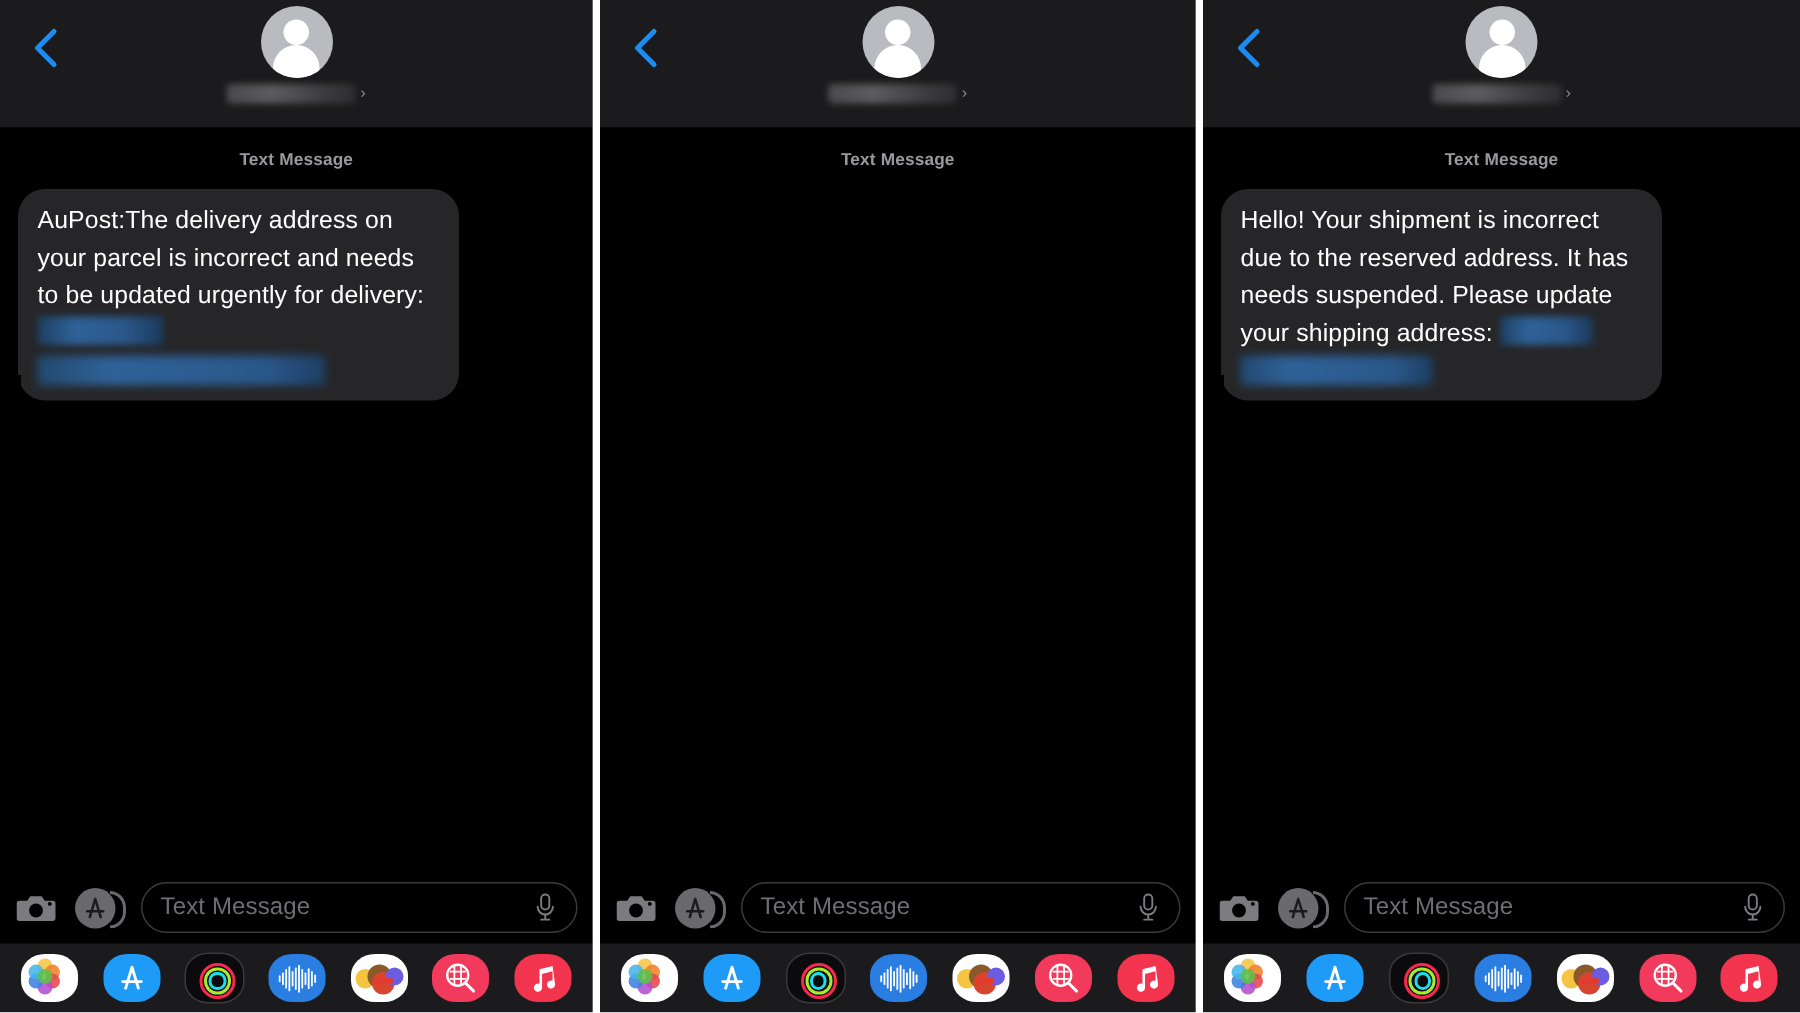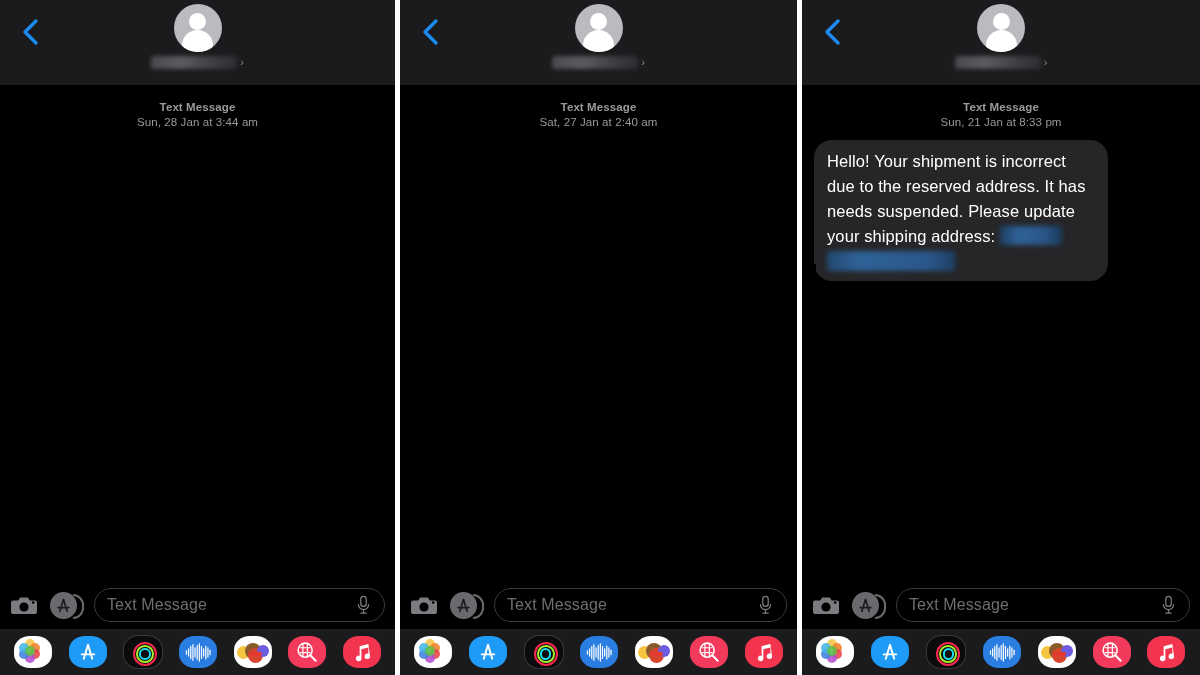--- a/index.html
+++ b/index.html
@@ -305,21 +305,23 @@
           </div>
           <div class="contact-row">
             <span class="contact-name-redacted"></span>
             <span class="contact-chevron">›</span>
           </div>
         </div>
       </div>
       <div class="conversation">
         <div class="msg-meta">
           <div class="label">Text Message</div>
-          <div class="stamp">Sun, 28 Jan at 3:44 am</div>
+        </div>
+        <div class="bubble-row">
+          <div class="bubble"><span class="bubble-text">AuPost:The delivery address on your parcel is incorrect and needs to be updated urgently for delivery:</span> <span class="redact" style="width: 84px;"></span><span class="redact-line" style="width: 192px;"></span></div>
         </div>
       </div>
       <div class="composer">
         <div class="icon-btn">
           <svg viewBox="0 0 28 22" width="28" height="22">
             <path d="M2 6.5 h5.2 l2-3 h7.6 l2 3 H24 a2 2 0 0 1 2 2 v9.5 a2 2 0 0 1 -2 2 H2 a2 2 0 0 1 -2 -2 V8.5 a2 2 0 0 1 2 -2 z" fill="#7c7c80"></path>
             <circle cx="13" cy="13" r="4.6" fill="#000000"></circle>
             <circle cx="22.2" cy="8.6" r="1.3" fill="#000000"></circle>
           </svg>
         </div>
@@ -418,21 +420,20 @@
           </div>
           <div class="contact-row">
             <span class="contact-name-redacted"></span>
             <span class="contact-chevron">›</span>
           </div>
         </div>
       </div>
       <div class="conversation">
         <div class="msg-meta">
           <div class="label">Text Message</div>
-          <div class="stamp">Sat, 27 Jan at 2:40 am</div>
         </div>
       </div>
       <div class="composer">
         <div class="icon-btn">
           <svg viewBox="0 0 28 22" width="28" height="22">
             <path d="M2 6.5 h5.2 l2-3 h7.6 l2 3 H24 a2 2 0 0 1 2 2 v9.5 a2 2 0 0 1 -2 2 H2 a2 2 0 0 1 -2 -2 V8.5 a2 2 0 0 1 2 -2 z" fill="#7c7c80"></path>
             <circle cx="13" cy="13" r="4.6" fill="#000000"></circle>
             <circle cx="22.2" cy="8.6" r="1.3" fill="#000000"></circle>
           </svg>
         </div>
@@ -531,21 +532,20 @@
           </div>
           <div class="contact-row">
             <span class="contact-name-redacted"></span>
             <span class="contact-chevron">›</span>
           </div>
         </div>
       </div>
       <div class="conversation">
         <div class="msg-meta">
           <div class="label">Text Message</div>
-          <div class="stamp">Sun, 21 Jan at 8:33 pm</div>
         </div>
         <div class="bubble-row">
           <div class="bubble"><span class="bubble-text">Hello! Your shipment is incorrect due to the reserved address. It has needs suspended. Please update your shipping address:</span> <span class="redact" style="width: 62px;"></span><span class="redact-line" style="width: 128px;"></span></div>
         </div>
       </div>
       <div class="composer">
         <div class="icon-btn">
           <svg viewBox="0 0 28 22" width="28" height="22">
             <path d="M2 6.5 h5.2 l2-3 h7.6 l2 3 H24 a2 2 0 0 1 2 2 v9.5 a2 2 0 0 1 -2 2 H2 a2 2 0 0 1 -2 -2 V8.5 a2 2 0 0 1 2 -2 z" fill="#7c7c80"></path>
             <circle cx="13" cy="13" r="4.6" fill="#000000"></circle>

